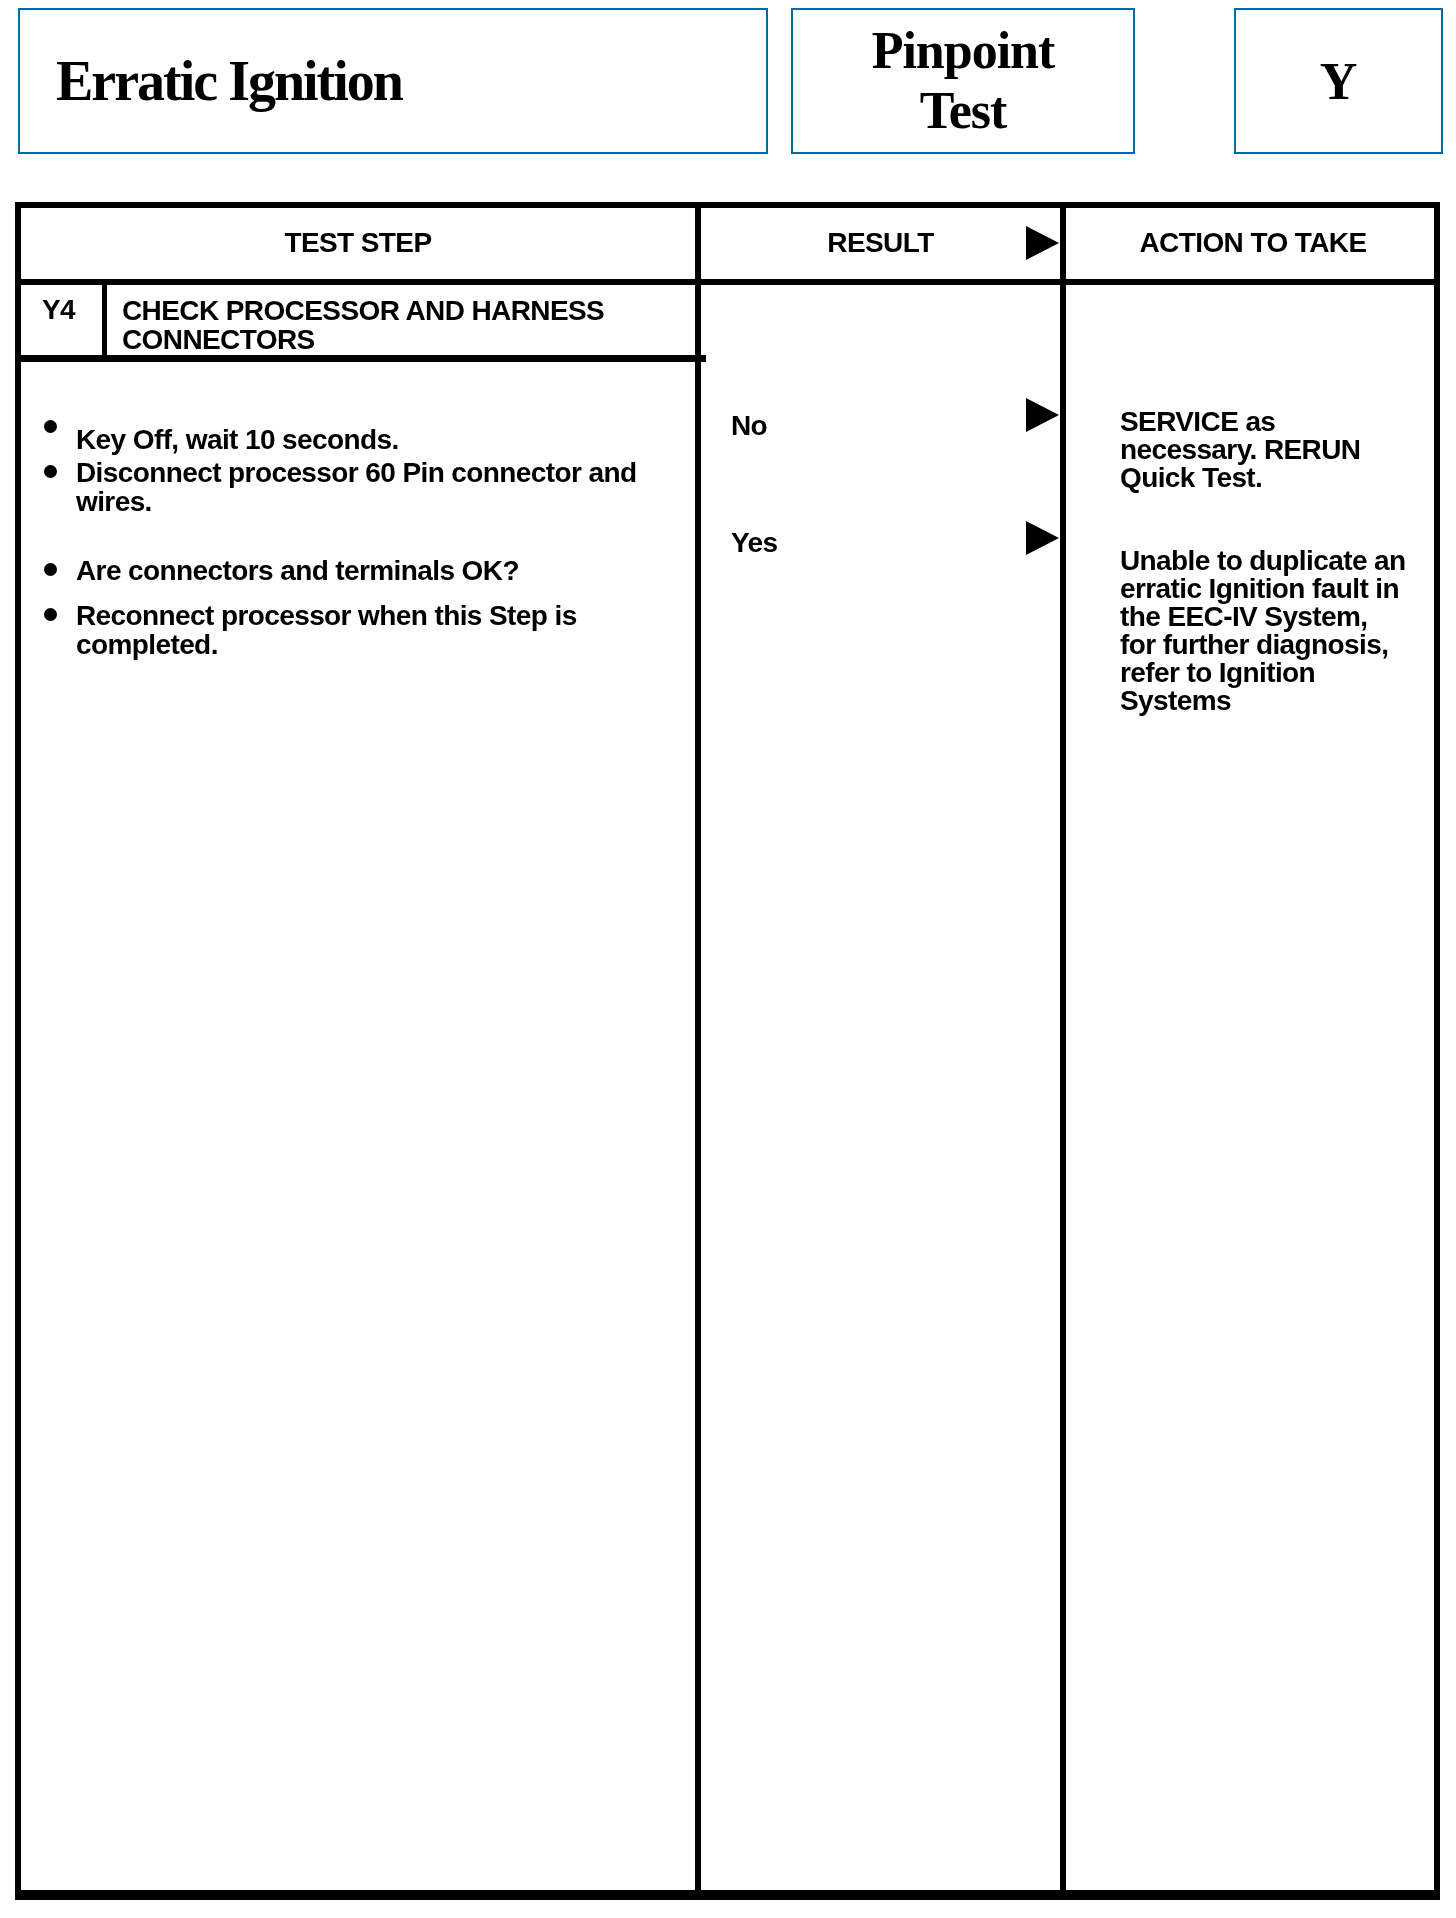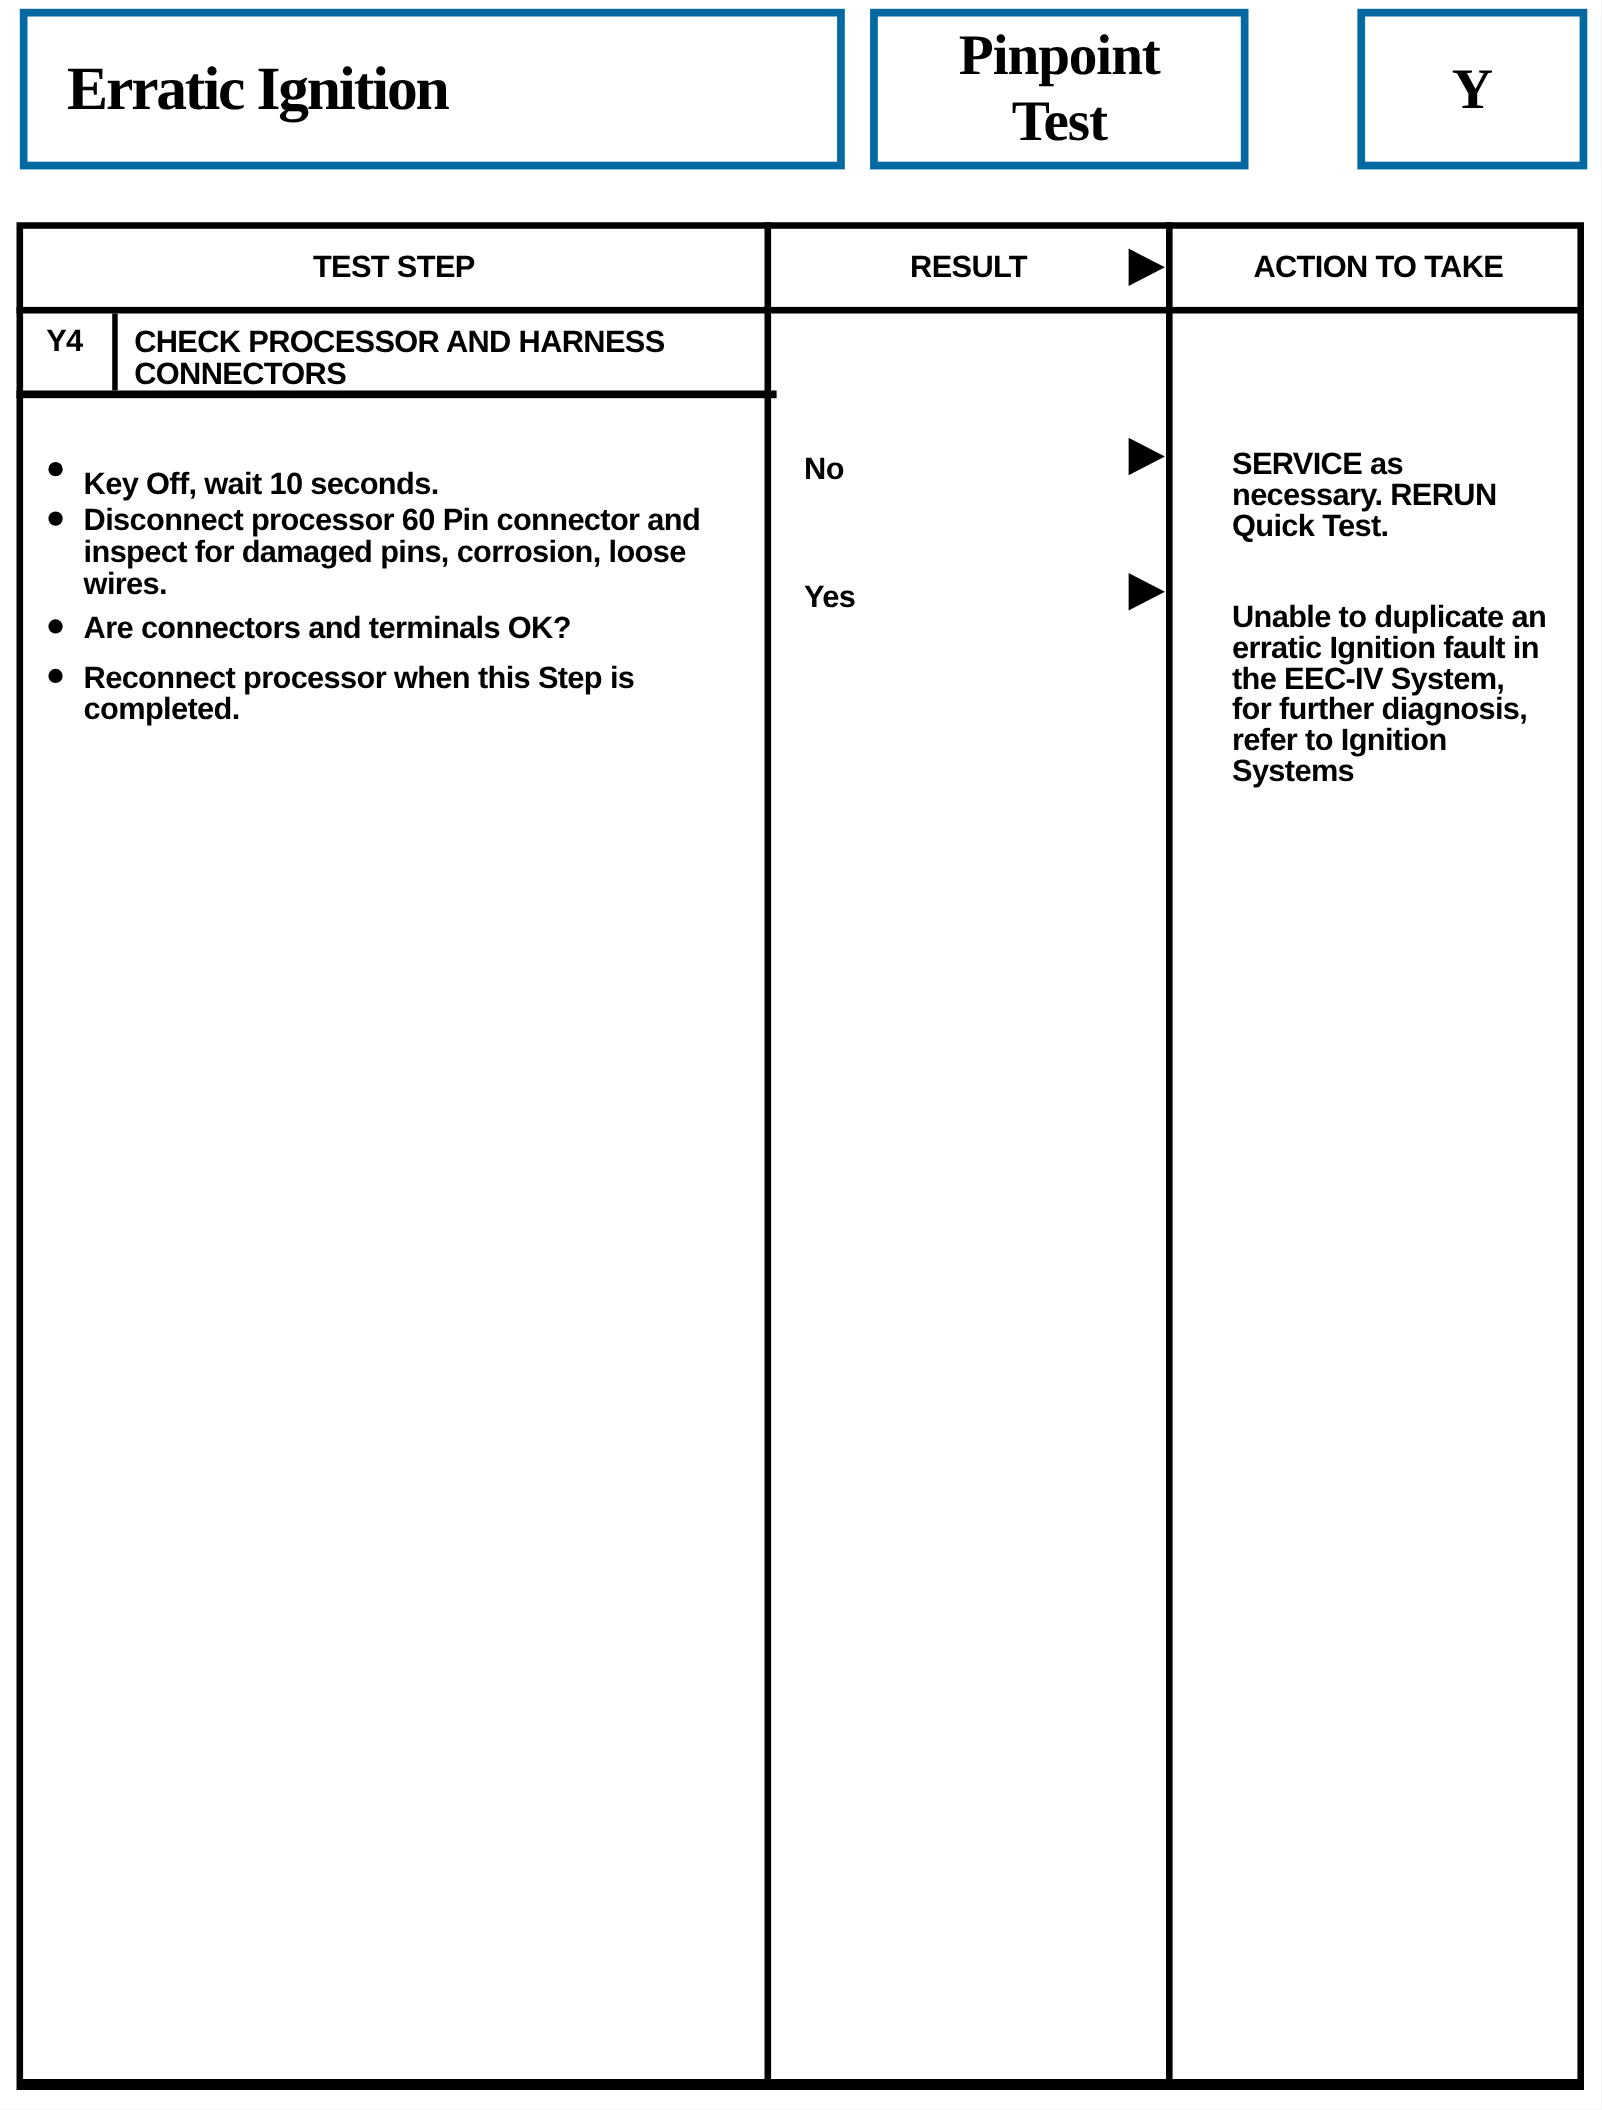--- a/index.html
+++ b/index.html
@@ -8,21 +8,21 @@
     width:1456px; height:1918px;
     background:#ffffff;
     color:#000000;
     font-family:"Liberation Sans", sans-serif;
     overflow:hidden;
     margin:0 auto;
   }
   
   .hbox {
     position:absolute;
-    border:7px solid #0369a1;
+    border:2px solid #0369a1;
     box-sizing:border-box;
     display:flex;
     align-items:center;
     background:#fff;
   }
   .serif {
     font-family:"Liberation Serif", serif;
     font-weight:700;
   }
   .title-box   { left:18px;  top:8px; width:750px; height:146px; padding-left:36px; }
@@ -109,21 +109,20 @@
   </div>
 
   <div class="dot" style="left:44px; top:420px;"></div>
   <div class="t" style="left:76px; top:425px;">
     <div>Key Off, wait 10 seconds.</div>
   </div>
 
   <div class="dot" style="left:44px; top:465px;"></div>
   <div class="t" style="left:76px; top:458px;">
     <div>Disconnect processor 60 Pin connector and</div>
-    <div>inspect for damaged pins, corrosion, loose</div>
     <div>wires.</div>
   </div>
 
   <div class="dot" style="left:44px; top:563px;"></div>
   <div class="t" style="left:76px; top:556px;">
     <div>Are connectors and terminals OK?</div>
   </div>
 
   <div class="dot" style="left:44px; top:608px;"></div>
   <div class="t" style="left:76px; top:601px;">

